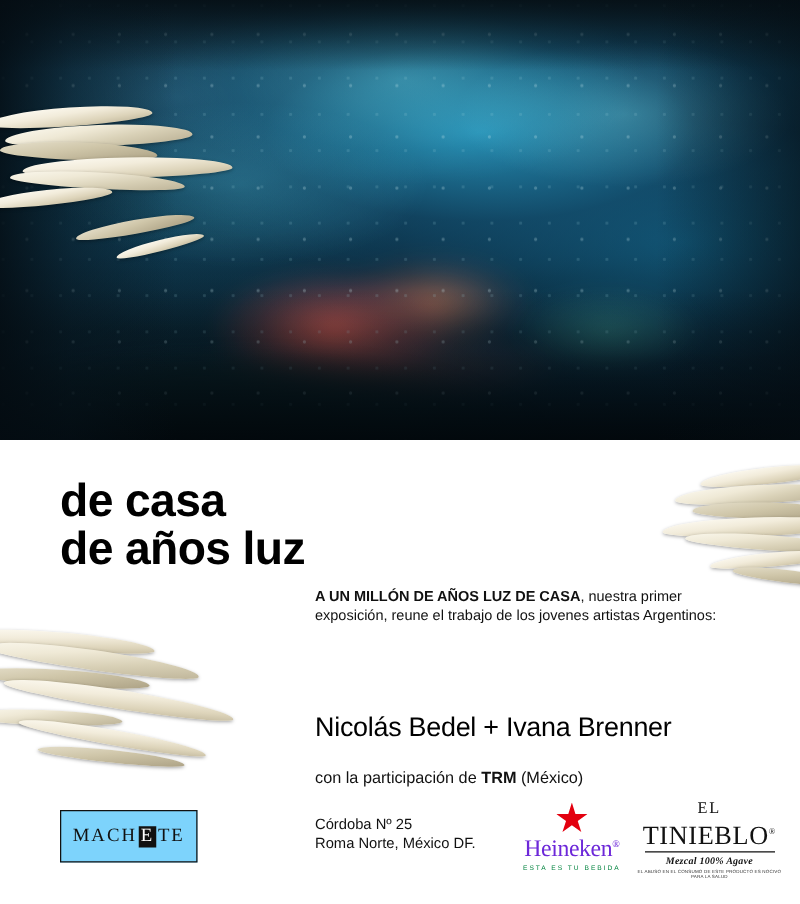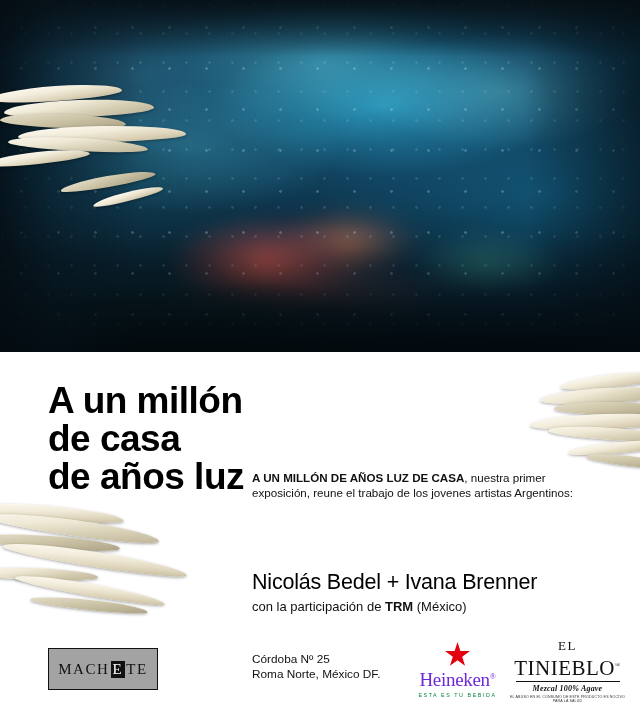--- a/index.html
+++ b/index.html
@@ -142,34 +142,34 @@
     left:252px; top:218px;
     width:360px;
   }
   .artists .names {
     font-size:21.5px;
     font-weight:normal;
     color:#000;
     letter-spacing:-0.2px;
   }
   .artists .with {
-    margin-top:4px;
+    margin-top:19px;
     font-size:13px;
     color:#111;
   }
   .artists .with b { font-weight:bold; }
 
   
   .machete-logo {
     position:absolute;
     left:48px; top:296px;
     width:110px; height:42px;
     border:1px solid #111;
     display:flex; align-items:center; justify-content:center;
-    background:#a3a3a3;
+    background:#7dd3fc;
   }
   .machete-logo .txt {
     font-family:"Liberation Serif", serif;
     font-size:15px;
     letter-spacing:1.6px;
     color:#111;
   }
   .machete-logo .txt .box {
     display:inline-block;
     background:#111; color:#fff;
@@ -273,21 +273,20 @@
     <div class="blade" style="left:8px;   top:58px; width:140px; height:13px; transform:rotate(3deg);"></div>
     <div class="blade thin" style="left:-14px; top:72px; width:104px; height:12px; transform:rotate(-6deg);"></div>
     <div class="blade dark" style="left:60px;  top:96px; width:96px;  height:11px; transform:rotate(-10deg);"></div>
     <div class="blade thin" style="left:92px;  top:112px;width:72px;  height:9px;  transform:rotate(-14deg);"></div>
   </div>
 </div>
 
 <div class="panel">
 
   <div class="headline">
-    <div>A un millón</div>
     <div>de casa</div>
     <div>de años luz</div>
   </div>
 
   <div id="feathers-right">
     <div class="blade thin" style="left:170px; top:8px;  width:110px; height:13px; transform:rotate(-6deg);"></div>
     <div class="blade" style="left:150px; top:22px; width:132px; height:15px; transform:rotate(-3deg);"></div>
     <div class="blade dark" style="left:164px; top:36px; width:118px; height:13px; transform:rotate(1deg);"></div>
     <div class="blade thin" style="left:140px; top:48px; width:148px; height:15px; transform:rotate(-2deg);"></div>
     <div class="blade" style="left:158px; top:62px; width:128px; height:12px; transform:rotate(4deg);"></div>

